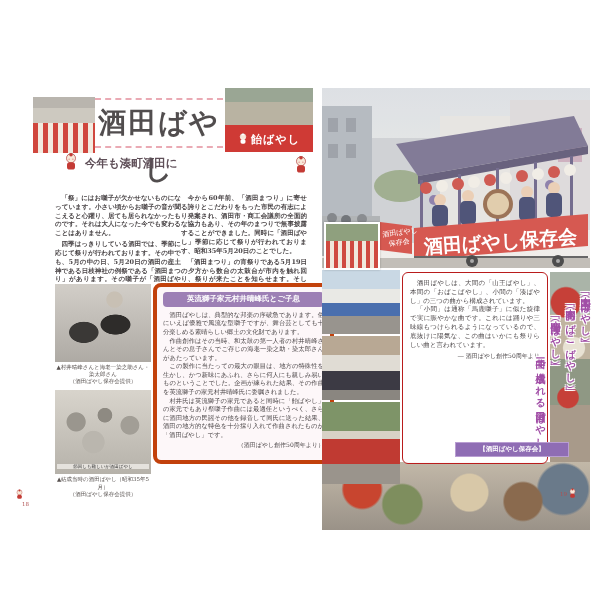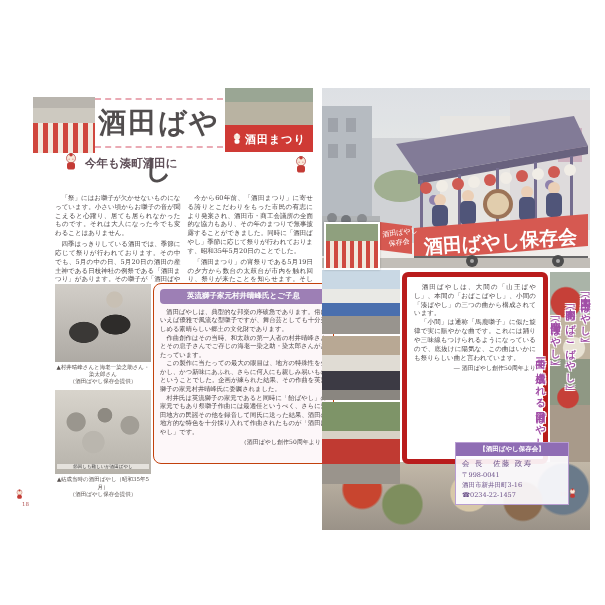--- a/index.html
+++ b/index.html
@@ -22,21 +22,21 @@
   .badge{position:absolute;left:0;right:0;bottom:0;height:26px;background:#cf3a35;color:#fff;
     display:flex;align-items:center;justify-content:center;gap:3px;font-size:11px;font-weight:bold;letter-spacing:1px;}
 
   .subtitle{position:absolute;left:32px;top:68px;width:230px;color:#5f4f58;font-weight:bold;}
   .subtitle .l1{font-size:11.5px;margin-left:20px;}
   .subtitle .l2{font-size:11.5px;margin-left:44px;margin-top:1px;}
   .mascot{display:inline-block;vertical-align:middle;}
   .m-sub-left{position:absolute;left:-2px;top:-4px;}
   .m-sub-right{position:absolute;right:-14px;bottom:-4px;}
 
-  .cols{position:absolute;left:22px;top:106px;width:258px;height:88px;display:flex;gap:7px;overflow:hidden;}
+  .cols{position:absolute;left:22px;top:106px;width:258px;height:88px;display:flex;overflow:hidden;font-weight:bold;}
   .col{width:126px;font-size:6.5px;line-height:1.36;color:#4a4547;text-align:justify;}
   .col p{margin:0 0 2px 0;}
 
   .photos-col{position:absolute;left:22px;top:196px;width:96px;}
   .photo-bw1{width:96px;height:78px;
     background:
       radial-gradient(ellipse at 63% 52%,#2e2c2a 0 17%,rgba(0,0,0,0) 18%),
       radial-gradient(ellipse at 30% 62%,#3a3836 0 15%,rgba(0,0,0,0) 16%),
       radial-gradient(circle at 62% 20%,#c8c0b4 0 9%,rgba(0,0,0,0) 10%),
       linear-gradient(180deg,#d2cec8,#aeaaa4);}
@@ -45,21 +45,21 @@
     background:
       radial-gradient(circle at 22% 38%,#9a968e 0 10%,rgba(0,0,0,0) 11%),
       radial-gradient(circle at 52% 30%,#8e8a82 0 9%,rgba(0,0,0,0) 10%),
       radial-gradient(circle at 78% 42%,#a29e96 0 10%,rgba(0,0,0,0) 11%),
       radial-gradient(circle at 40% 62%,#bab6ae 0 14%,rgba(0,0,0,0) 15%),
       linear-gradient(180deg,#d8d4cc,#b6b2aa);}
   .news-line{position:absolute;left:2px;right:2px;bottom:5px;background:rgba(240,238,232,0.8);
     color:#3a3a3a;font-size:4.5px;text-align:center;line-height:1.3;}
 
   .story-box{position:absolute;left:120px;top:195px;width:181px;height:181px;background:#fdf7f9;
-    border:1px solid #c2410c;border-radius:8px;padding:5px 6px;box-sizing:border-box;}
+    border:4px solid #c2410c;border-radius:8px;padding:5px 6px;box-sizing:border-box;}
   .story-head{background:#9d7fb5;border-radius:4px;color:#fff;font-size:7.5px;font-weight:bold;
     text-align:center;line-height:1.45;padding:2px 0;margin-bottom:4px;}
   .story-box p{font-size:6.3px;line-height:1.36;color:#4a4547;margin:0;text-align:justify;}
   .story-source{font-size:6px;text-align:right;color:#4a4547;margin-top:2px;}
 
   
   .page-right{position:absolute;left:322px;top:88px;width:268px;height:442px;}
   .main-photo{position:absolute;left:0;top:0;width:268px;height:180px;}
   .main-photo svg{display:block;width:100%;height:100%;}
   .main-photo::after{content:"";position:absolute;inset:0;background:rgba(255,255,255,0.16);}
@@ -84,21 +84,21 @@
       radial-gradient(circle at 90% 40%,#6a7a8a 0 10%,rgba(0,0,0,0) 11%),
       linear-gradient(180deg,#c2b8a8,#9a9288);}
   .strip-photo{position:absolute;left:228px;top:184px;width:40px;height:190px;
     background:
       radial-gradient(circle at 40% 16%,#c64038 0 9%,rgba(0,0,0,0) 10%),
       radial-gradient(circle at 60% 40%,#e8e2d4 0 9%,rgba(0,0,0,0) 10%),
       radial-gradient(circle at 45% 66%,#c64038 0 8%,rgba(0,0,0,0) 9%),
       linear-gradient(180deg,#aab4a8 0 22%,#c0b4a0 22% 46%,#8f9884 46% 70%,#a89a8a 70%);}
 
   .text-box{position:absolute;left:80px;top:184px;width:146px;height:192px;background:rgba(255,255,255,0.93);
-    border:5px solid #b91c1c;border-radius:6px;padding:6px 7px;box-sizing:border-box;z-index:2;overflow:hidden;}
+    border:1px solid #b91c1c;border-radius:6px;padding:6px 7px;box-sizing:border-box;z-index:2;overflow:hidden;}
   .text-box p{font-size:6.5px;line-height:1.36;color:#4a4547;margin:0;text-align:justify;}
   .tb-source{font-size:6px;text-align:right;color:#4a4547;margin-top:2px;}
 
   .vcap{position:absolute;left:222px;top:200px;width:48px;height:240px;display:flex;
     flex-direction:row-reverse;justify-content:flex-start;gap:1px;z-index:3;}
   .vcap span{writing-mode:vertical-rl;font-size:10px;font-weight:bold;color:#a14ea6;letter-spacing:1px;
     text-shadow:1px 1px 0 #fff,-1px -1px 0 #fff,1px -1px 0 #fff,-1px 1px 0 #fff,0 0 2px #fff;}
   .vcap span:nth-child(2){padding-top:12px;}
   .vcap span:nth-child(3){padding-top:24px;}
   .vcap span:nth-child(4){padding-top:62px;}
@@ -130,21 +130,21 @@
     </div>
 
     <div class="tp-right">
       <div class="badge">
         <svg class="mascot" width="10" height="12" viewBox="0 0 12 14">
             <circle cx="6" cy="4.2" r="3.4" fill="#f8e8d8" stroke="#fff" stroke-width="0.6"></circle>
             <path d="M2.6 4 A3.4 3.4 0 0 1 9.4 4 L9 2.4 A3.6 3.6 0 0 0 3 2.4 Z" fill="#7a4a42"></path>
             <circle cx="6" cy="1.6" r="1.3" fill="#ffffff"></circle>
             <rect x="3" y="7.2" width="6" height="5.5" rx="2" fill="#ffffff"></rect>
           </svg>
-        <span>酒田まつり</span>
+        <span>飴ばやし</span>
       </div>
     </div>
 
     <div class="subtitle">
       <svg class="mascot m-sub-left" width="16" height="20" viewBox="0 0 12 14">
           <circle cx="6" cy="4.2" r="3.4" fill="#f8e8d8" stroke="#b03a3a" stroke-width="0.5"></circle>
           <path d="M2.6 4 A3.4 3.4 0 0 1 9.4 4 L9 2.4 A3.6 3.6 0 0 0 3 2.4 Z" fill="#7a4a42"></path>
           <circle cx="6" cy="1.6" r="1.3" fill="#c43b35"></circle>
           <rect x="3" y="7.2" width="6" height="5.5" rx="2" fill="#c43b35"></rect>
           <circle cx="4.6" cy="4.9" r="0.5" fill="#d88"></circle>
@@ -285,26 +285,20 @@
 
     <div class="vcap">
       <span>「大間（山王ばやし）」</span>
       <span>「本間（おばこばやし）」</span>
       <span>「小間（湊ばやし）」</span>
       <span>三曲で構成される酒田ばやし</span>
     </div>
 
     <div class="contact">
       <div class="contact-header">【酒田ばやし保存会】</div>
-      <div class="contact-body">
-        <div class="contact-name">会 長　佐藤 政寿</div>
-        <div class="contact-line">〒998-0041</div>
-        <div class="contact-line">酒田市新井田町3-16</div>
-        <div class="contact-line">☎0234-22-1457</div>
-      </div>
     </div>
   </div>
 
   <div class="pagenum-left">
     <svg class="mascot" width="9" height="11" viewBox="0 0 12 14">
         <circle cx="6" cy="4.2" r="3.4" fill="#f8e8d8" stroke="#b03a3a" stroke-width="0.5"></circle>
         <path d="M2.6 4 A3.4 3.4 0 0 1 9.4 4 L9 2.4 A3.6 3.6 0 0 0 3 2.4 Z" fill="#7a4a42"></path>
         <circle cx="6" cy="1.6" r="1.3" fill="#c43b35"></circle>
         <rect x="3" y="7.2" width="6" height="5.5" rx="2" fill="#c43b35"></rect>
       </svg>

